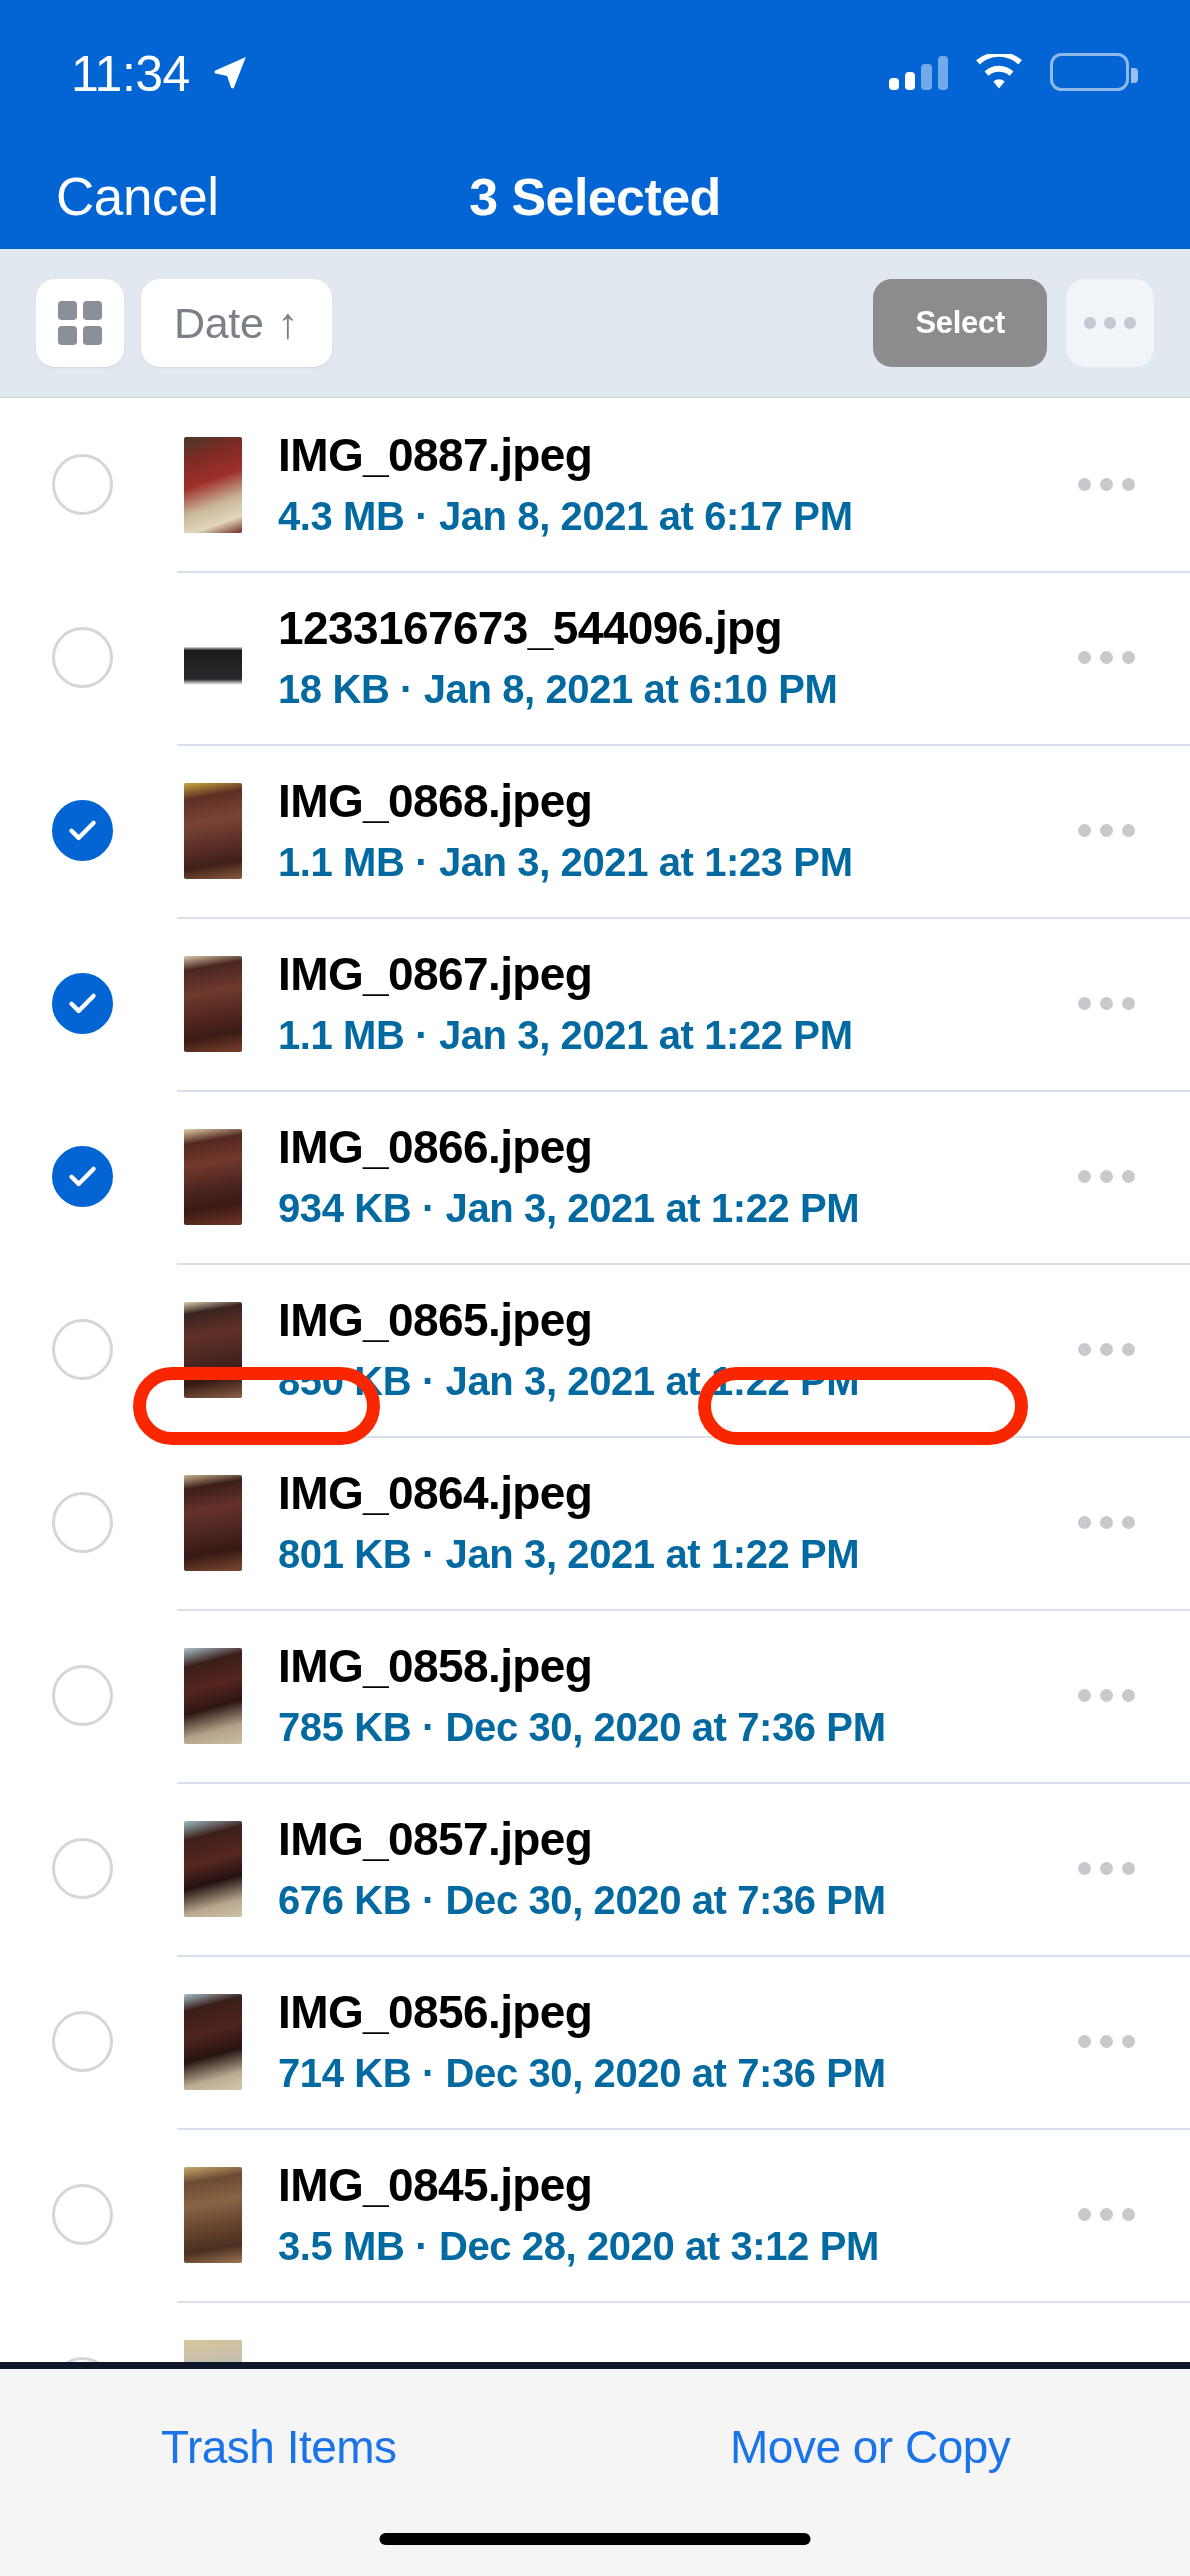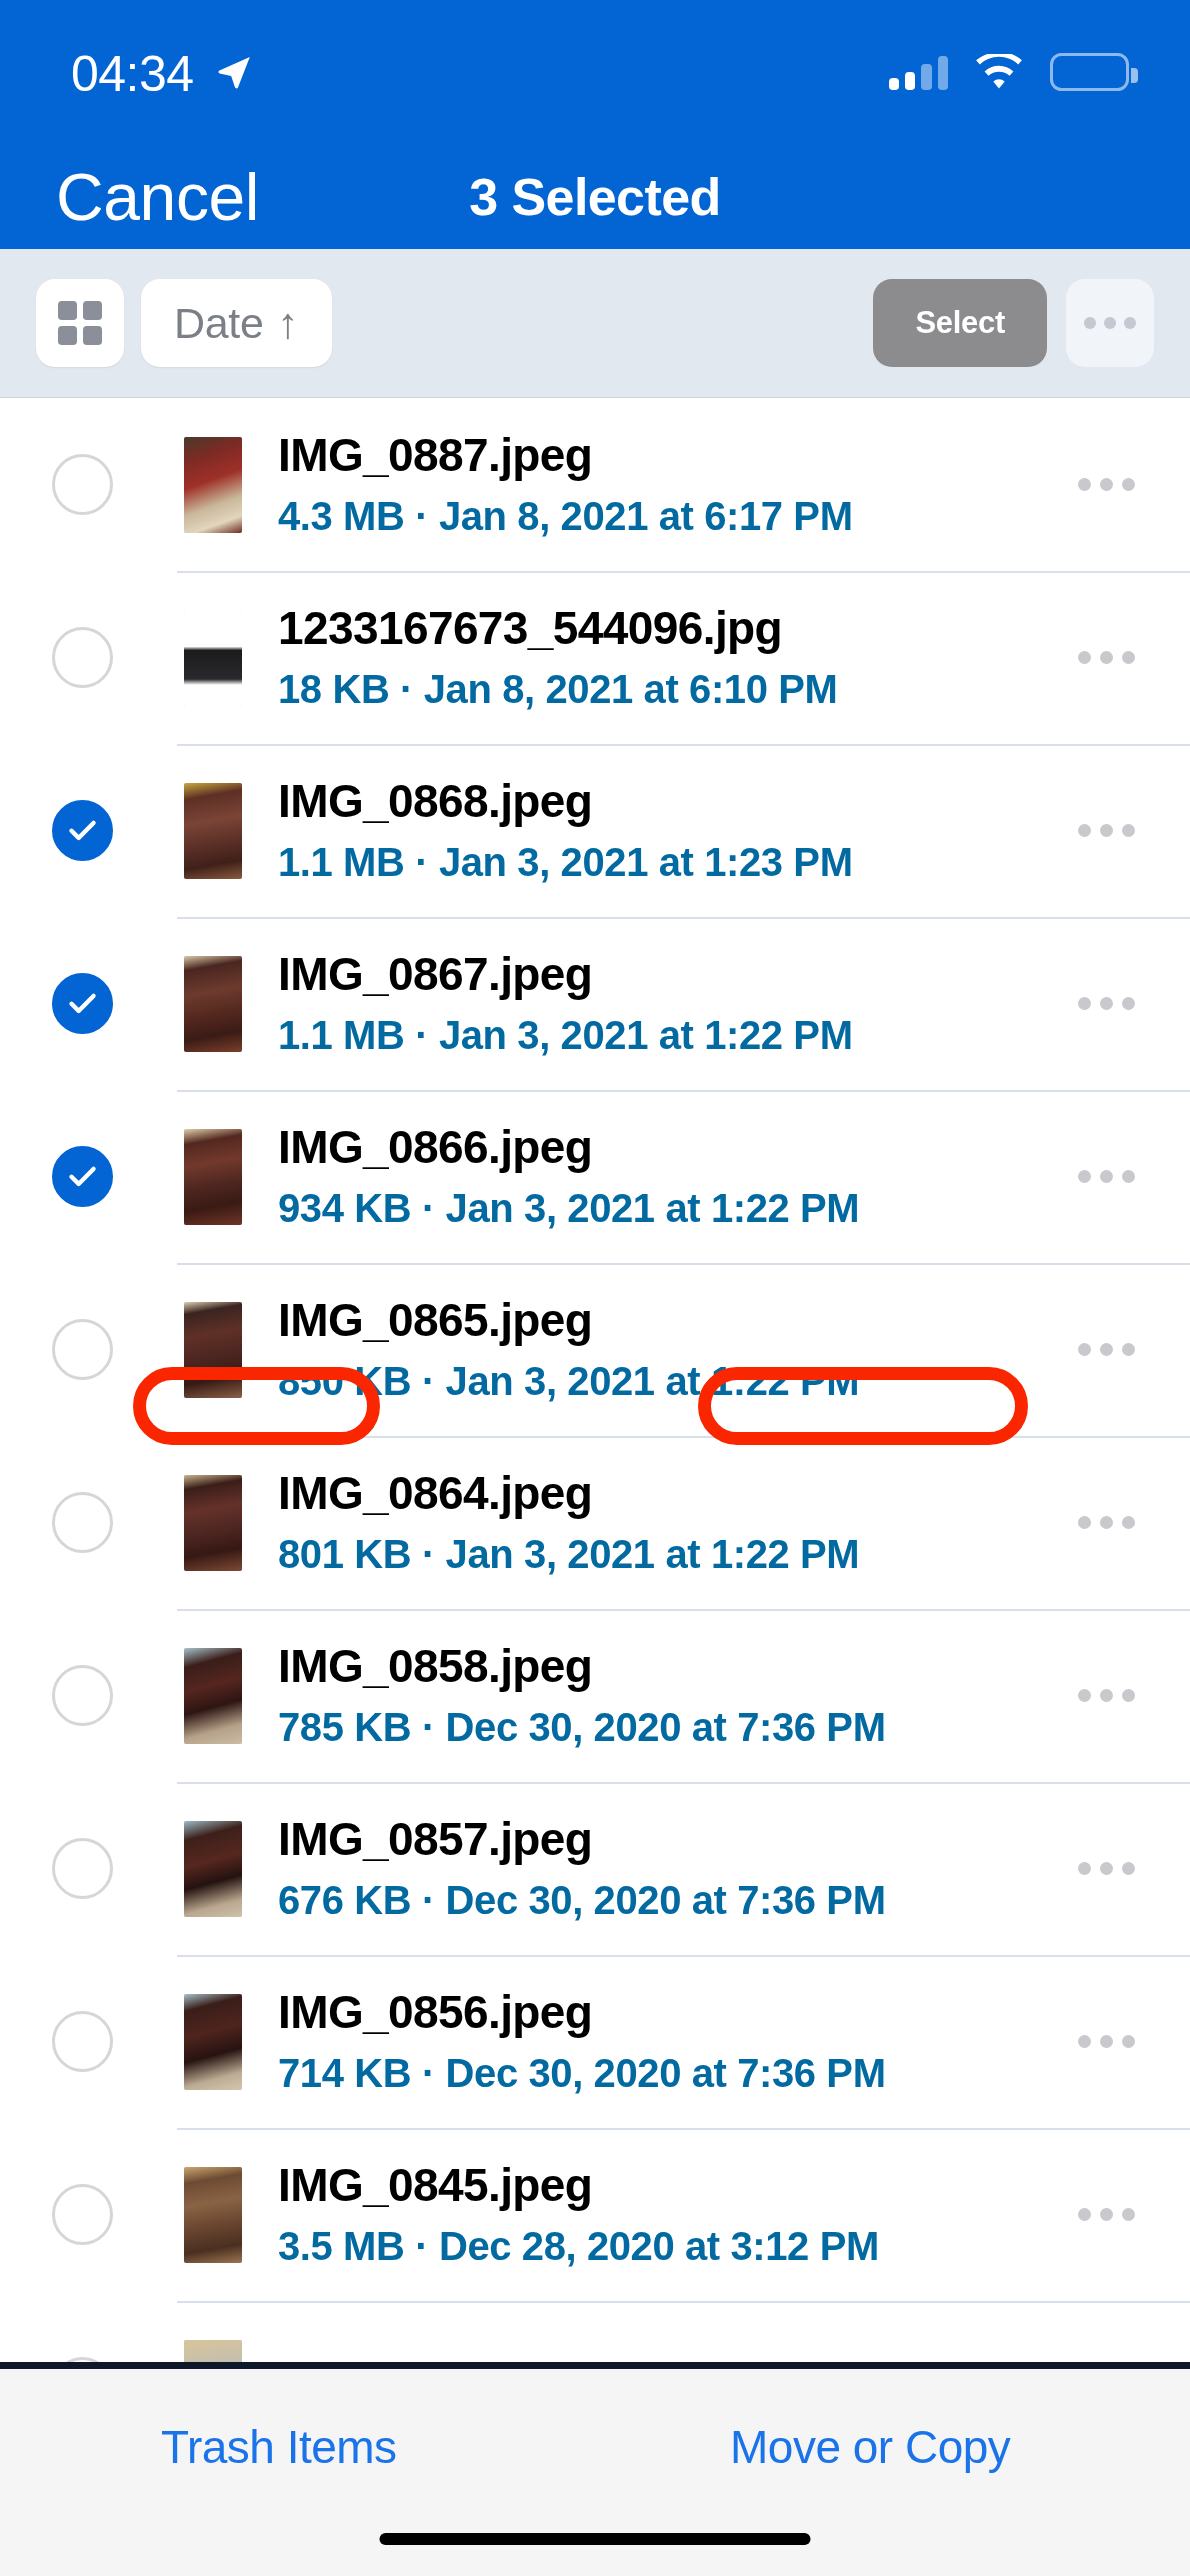--- a/index.html
+++ b/index.html
@@ -59,21 +59,21 @@
 
   
   .nav-bar {
     position:absolute; top:144px; left:0;
     width:1190px; height:105px;
     background:#0364d4;
     display:flex; align-items:center;
   }
   .nav-cancel {
     position:absolute; left:56px;
-    color:#ffffff; font-size:66px; font-weight:400;
+    color:#ffffff; font-size:53px; font-weight:400;
     letter-spacing:-0.4px; cursor:pointer; background:none; border:0;
     font-family:inherit;
   }
   .nav-title {
     position:absolute; left:0; right:0; text-align:center;
     color:#ffffff; font-size:52px; font-weight:700;
     letter-spacing:-0.6px;
   }
 
   
@@ -208,21 +208,21 @@
     width:431px; height:12.5px; border-radius:6.7px; background:#000000;
   }
 </style>
 </head>
 <body>
 
 <div id="screen">
 
   <div class="status-bar">
     <div class="status-left">
-      <span class="status-time">04:34</span>
+      <span class="status-time">11:34</span>
       <span>
         <svg class="loc-arrow" viewBox="0 0 24 24" aria-hidden="true">
           <path d="M22 2.5 2.8 11.1c-.9.4-.8 1.7.2 1.9l7.2 1.6 2.4 7.1c.3.9 1.6 1 1.9.1L22 2.5z" fill="#ffffff"></path>
         </svg>
       </span>
     </div>
     <div class="status-right">
       <span class="signal">
         <i class="b1"></i>
           <i class="b2"></i>

